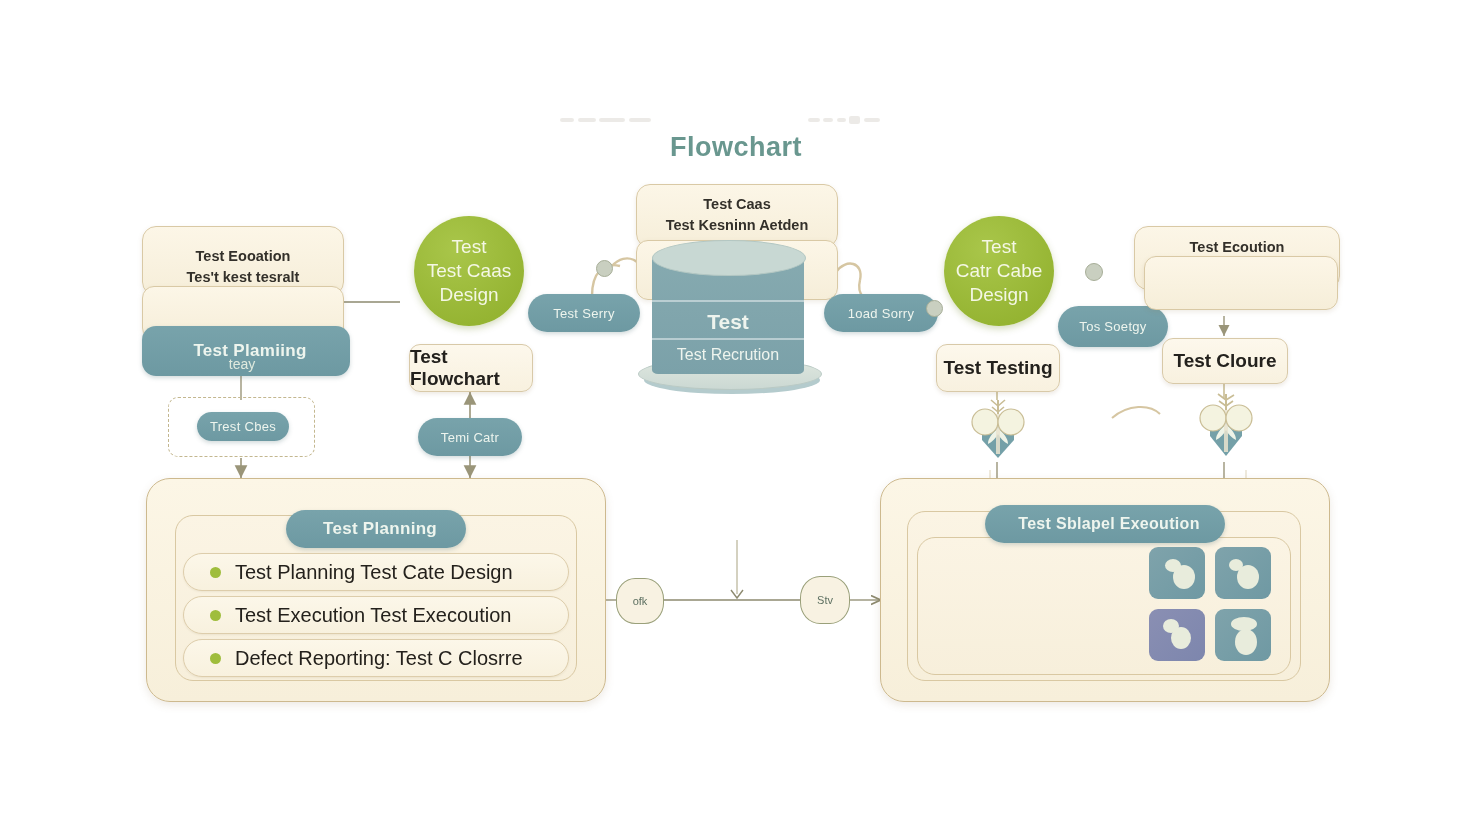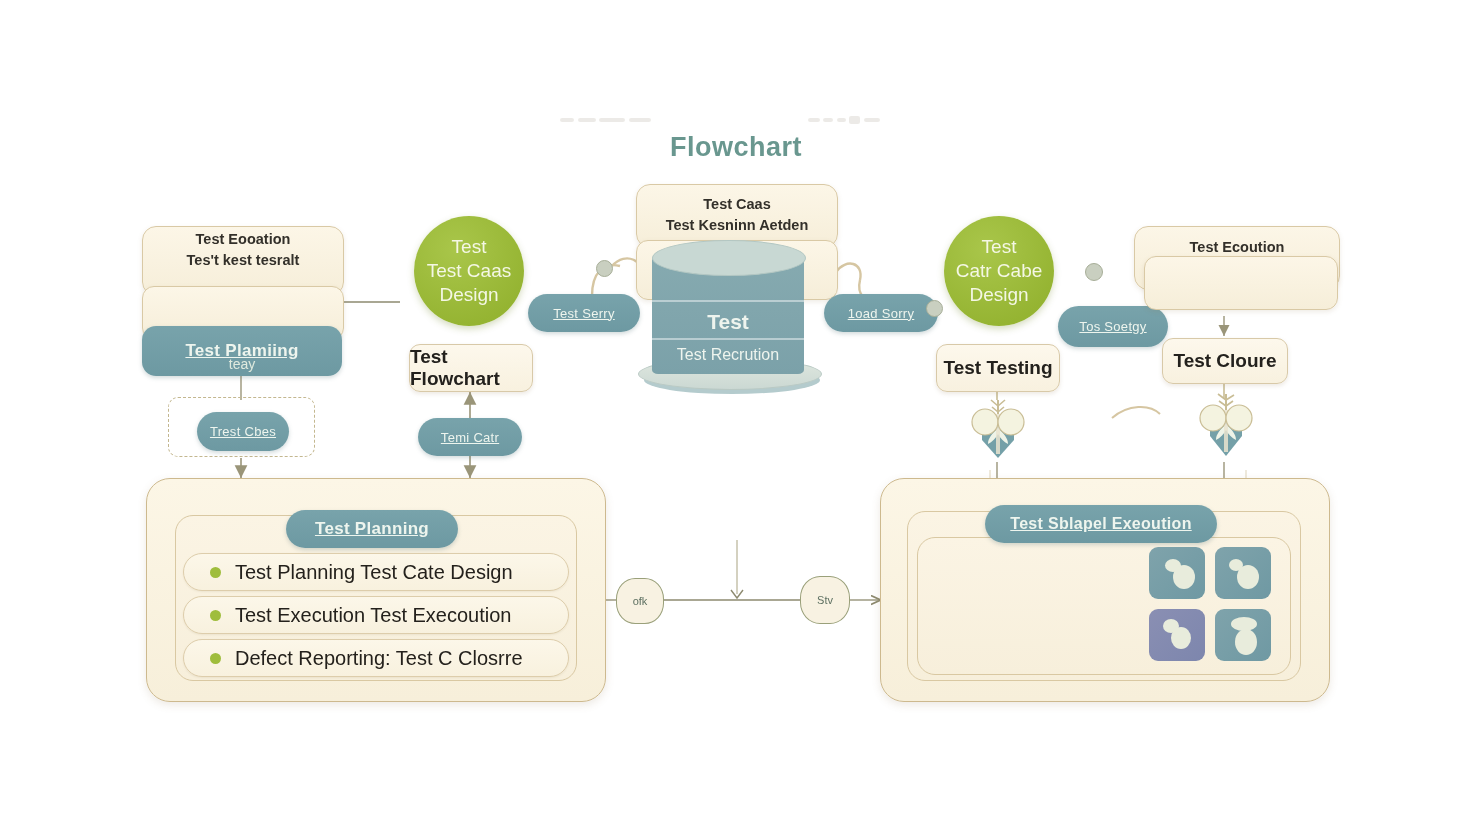--- a/index.html
+++ b/index.html
@@ -71,25 +71,25 @@
   
   .teal-pill {
     background: linear-gradient(#78a3ab, #6d99a2);
     border-radius: 999px;
     color: #eef5ee;
     display: flex; align-items: center; justify-content: center;
     font-size: 13px;
     letter-spacing: .3px;
     box-shadow: 0 2px 4px rgba(80,110,115,.25);
     filter: blur(.15px);
-    text-decoration: underline;
   }
   .teal-pill.big {
     font-size: 17px;
     font-weight: 600;
+    padding-left: 8px;
   }
 
   
   .green-circle {
     background: radial-gradient(circle at 38% 30%, #a9c64a, #95b432 75%);
     border-radius: 50%;
     display: flex; align-items: center; justify-content: center;
     text-align: center;
     color: #f4f7e4;
     font-size: 19px;
@@ -317,31 +317,31 @@
     <path d="M848,600 L880,600" stroke="#8d8a6f" stroke-width="1.3" fill="none" marker-end="url(#arrow)"></path>
 
     <path d="M737,540 L737,594" stroke="#b8b296" stroke-width="1.2" fill="none"></path>
     <path d="M731,590 L737,598 L743,590" stroke="#8d8a6f" stroke-width="1.4" fill="none"></path>
 
     <path d="M990,470 L990,488" stroke="#ddd3b9" stroke-width="1" fill="none"></path>
     <path d="M1246,470 L1246,488" stroke="#ddd3b9" stroke-width="1" fill="none"></path>
   </svg>
 
   <div class="abs cream-card stack-top" style="left:142px; top:226px; width:200px; height:68px;">
-    <div class="cream-head-text" style="padding-top:2px;">Test Eooation</div>
+    <div class="cream-head-text" style="padding-top:19px;">Test Eooation</div>
     <div class="cream-head-text">Tes't kest tesralt</div>
   </div>
   <div class="abs cream-card stack-mid" style="left:142px; top:286px; width:200px; height:52px;"></div>
   <div class="abs teal-pill big" style="left:142px; top:326px; width:200px; height:50px; border-radius:14px; flex-direction:column; line-height:1.2;">
     <span>Test Plamiing</span>
   </div>
   <div class="abs" style="left:142px; top:356px; width:200px; text-align:center; color:#dfeade; font-size:14px; filter:blur(.4px);">teay</div>
 
   <div class="dashed-box" style="left:168px; top:397px; width:145px; height:58px;"></div>
-  <div class="abs teal-pill" style="left:197px; top:412px; width:92px; height:39px;">Trest Cbes</div>
+  <div class="abs teal-pill" style="left:197px; top:412px; width:92px; height:29px;">Trest Cbes</div>
 
   <div class="abs green-circle" style="left:414px; top:216px; width:110px; height:110px;">
     <div>
       <div>Test</div>
       <div>Test Caas</div>
       <div>Design</div>
     </div>
   </div>
 
   <div class="abs label-box" style="left:409px; top:344px; width:122px; height:46px;">Test Flowchart</div>

